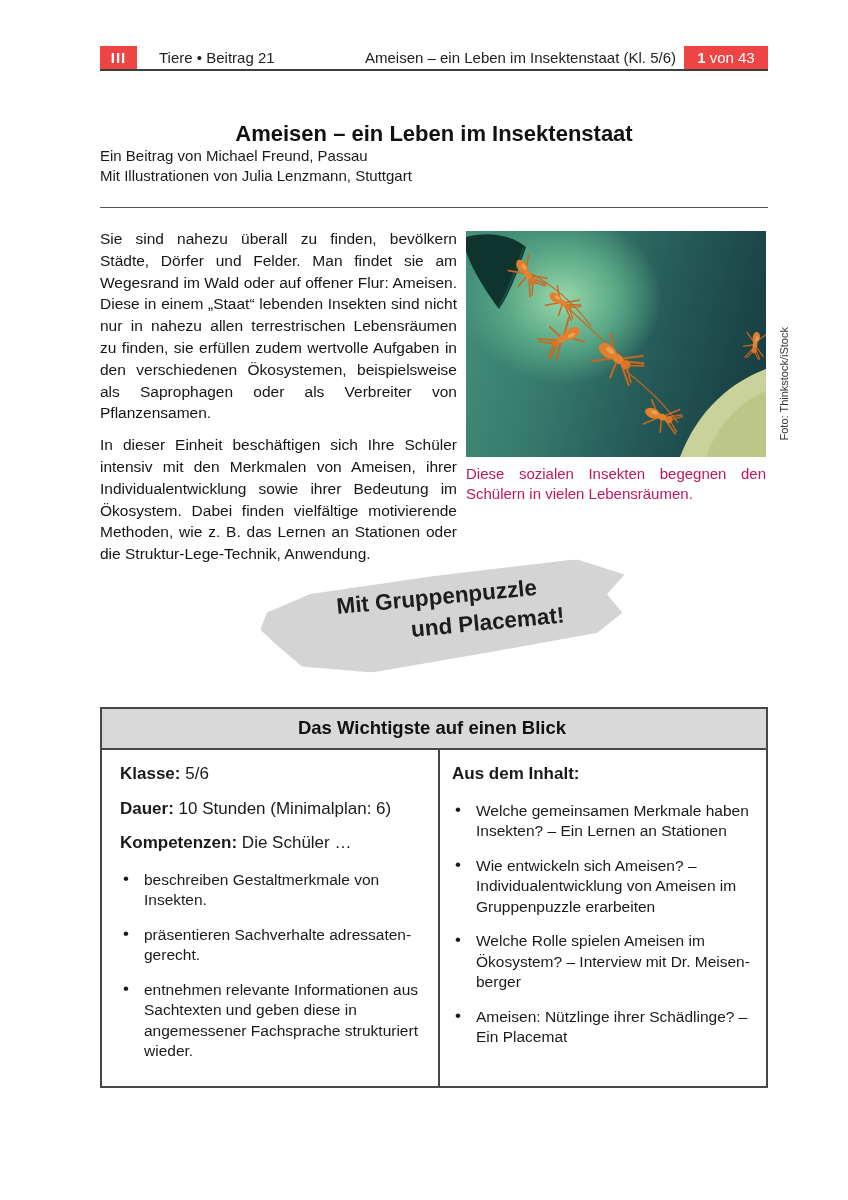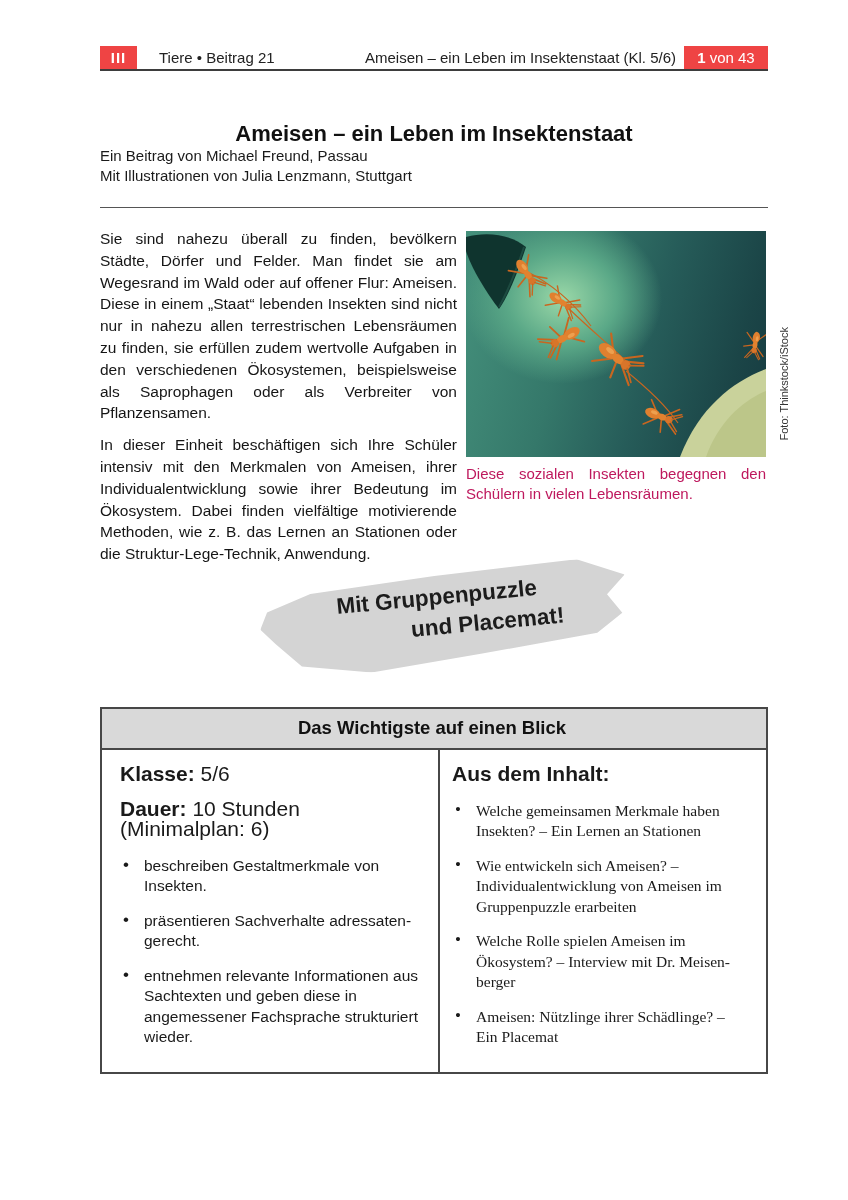--- a/index.html
+++ b/index.html
@@ -91,23 +91,23 @@
     background:#d9d9d9; border-bottom:2px solid #474747;
     text-align:center; font-weight:bold; font-size:18.5px;
     padding:8px 4px 9px 0; color:#111;
   }
   .box-body { display:flex; align-items:stretch; }
   .box-left {
     width:338px; box-sizing:border-box; border-right:2px solid #474747;
     padding:14px 16px 10px 18px;
   }
   .box-right { flex:1; padding:14px 16px 10px 12px; }
-  .box p { margin:0 0 14px 0; font-size:21px; line-height:20.5px; }
+  .box p { margin:0 0 14px 0; font-size:17px; line-height:20.5px; }
   .box ul { list-style:none; margin:16px 0 0 0; padding:0; }
-  .box-right ul { margin-top:16px;font-family:Liberation Serif, serif; }
+  .box-right ul { margin-top:16px; }
   .box li {
     position:relative; padding-left:24px; margin-bottom:14px;
     font-size:15.5px; line-height:20.5px;
   }
   .box li::before { content:"\2022"; position:absolute; left:3px; top:-1px; font-size:17px; }
 
   
   .fuss {
     position:absolute; left:100px; top:1142px; width:668px;
     text-align:right; font-style:italic; font-size:15px; color:#222;
@@ -183,20 +183,21 @@
       <span class="banner-line2">und Placemat!</span>
     </div>
   </div>
 
   <div class="box">
     <div class="box-header">Das Wichtigste auf einen Blick</div>
     <div class="box-body">
       <div class="box-left">
         <p><b>Klasse:</b> <span>5/6</span></p>
         <p><b>Dauer:</b> <span>10 Stunden (Minimalplan: 6)</span></p>
+        <p><b>Kompetenzen:</b> <span>Die Schüler …</span></p>
         <ul>
           <li>beschreiben Gestaltmerkmale von Insekten.</li>
           <li>präsentieren Sachverhalte adressaten­gerecht.</li>
           <li>entnehmen relevante Informationen aus Sachtexten und geben diese in angemessener Fachsprache strukturiert wieder.</li>
         </ul>
       </div>
       <div class="box-right">
         <p><b>Aus dem Inhalt:</b></p>
         <ul>
           <li>Welche gemeinsamen Merkmale haben Insekten? – Ein Lernen an Stationen</li>

